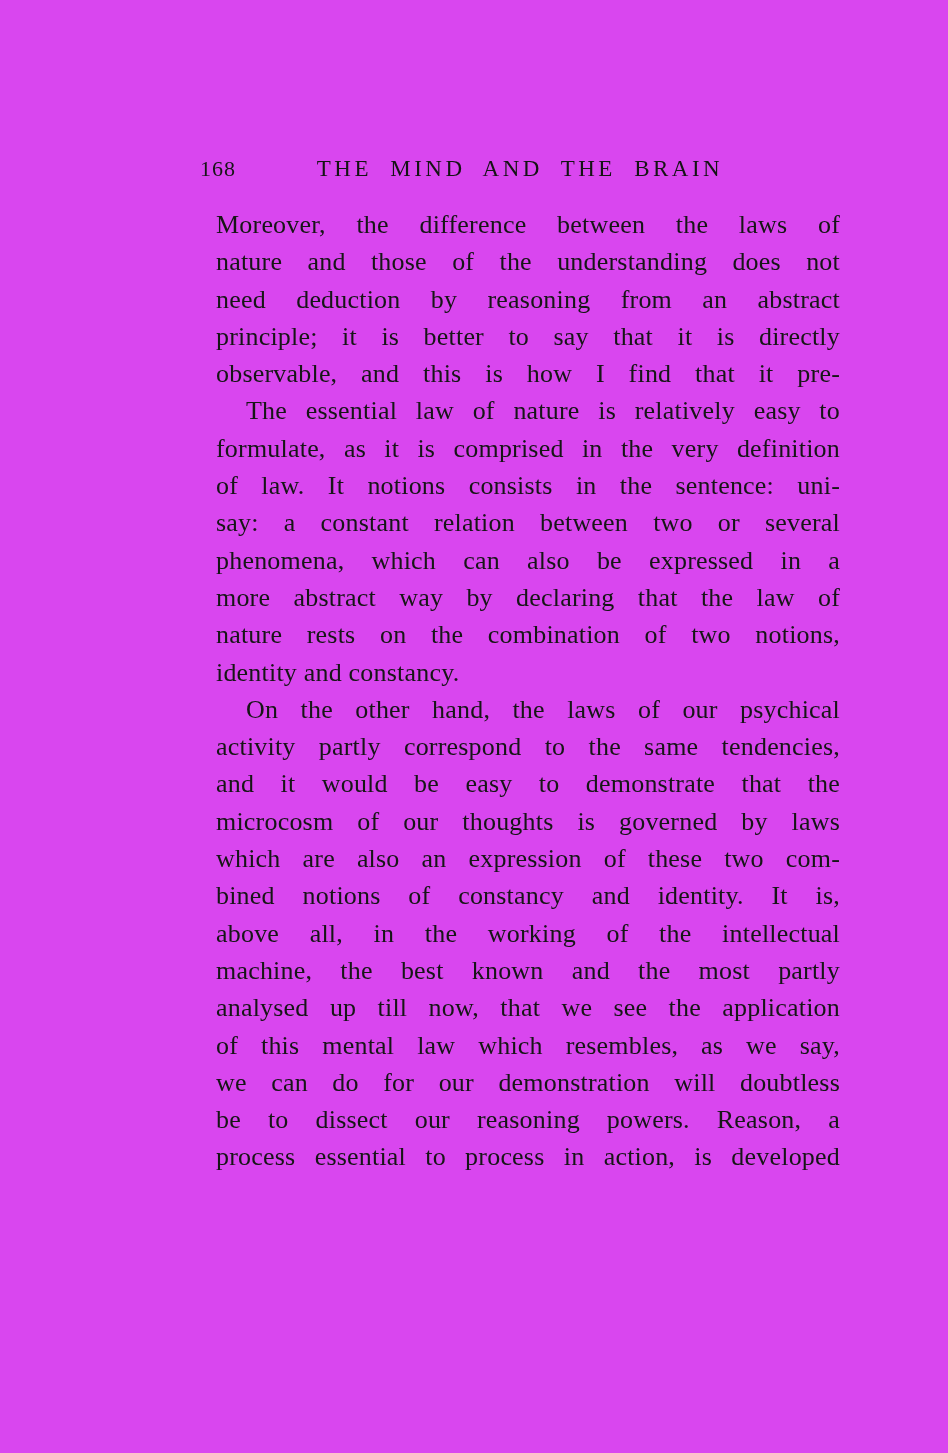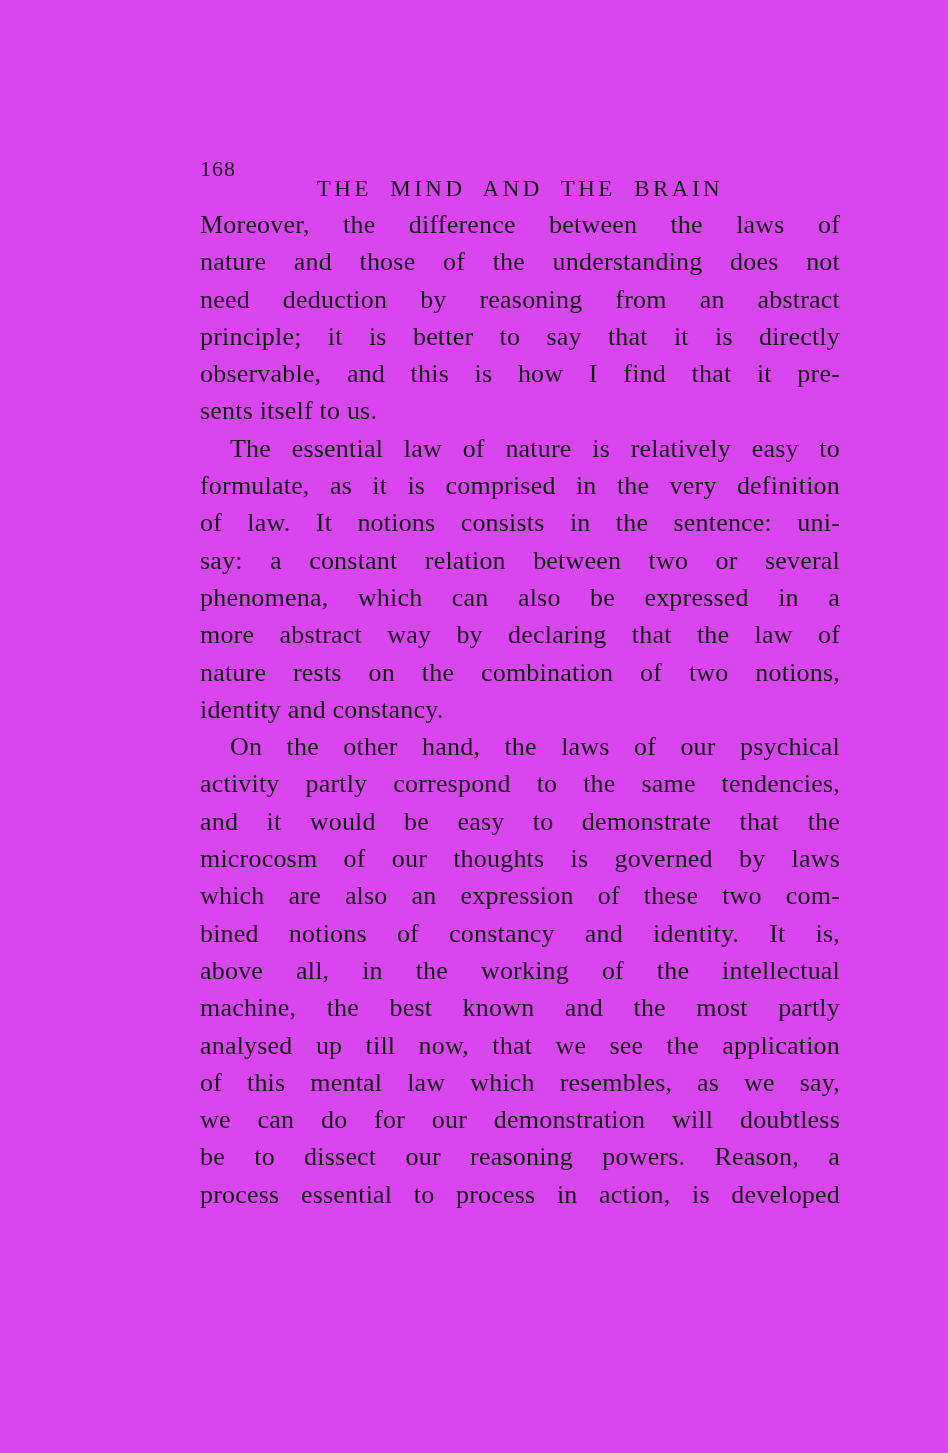--- a/index.html
+++ b/index.html
@@ -37,31 +37,31 @@
     color: #161616;
   }
   .running-title {
     width: 100%;
     text-align: center;
     font-size: 23px;
     letter-spacing: 3.5px;
     word-spacing: 9px;
     color: #141414;
     white-space: nowrap;
-    margin-top: 20px;
   }
   .body-text .line {
     font-size: 26px;
     line-height: 37.3px;
     height: 37.3px;
     white-space: nowrap;
     text-align: justify;
     text-align-last: justify;
     letter-spacing: 0.2px;
     color: #161616;
+    margin-left: 16px;
   }
   .body-text .line.indented {
     padding-left: 30px;
   }
   .body-text .line.flush-left {
     text-align-last: left;
   }
 </style>
 </head>
 <body>
@@ -72,21 +72,20 @@
       <span class="page-number">168</span>
       <span class="running-title">THE MIND AND THE BRAIN</span>
     </div>
     <div class="body-text">
         <div class="paragraph">
           <div class="line">Moreover, the difference between the laws of</div>
           <div class="line">nature and those of the understanding does not</div>
           <div class="line">need deduction by reasoning from an abstract</div>
           <div class="line">principle; it is better to say that it is directly</div>
           <div class="line">observable, and this is how I find that it pre-</div>
-          <div class="line flush-left">sents itself to us.</div>
         </div>
         <div class="paragraph">
           <div class="line indented">The essential law of nature is relatively easy to</div>
           <div class="line">formulate, as it is comprised in the very definition</div>
           <div class="line">of law. It notions consists in the sentence: uni-</div>
           <div class="line">say: a constant relation between two or several</div>
           <div class="line">phenomena, which can also be expressed in a</div>
           <div class="line">more abstract way by declaring that the law of</div>
           <div class="line">nature rests on the combination of two notions,</div>
           <div class="line flush-left">identity and constancy.</div>

